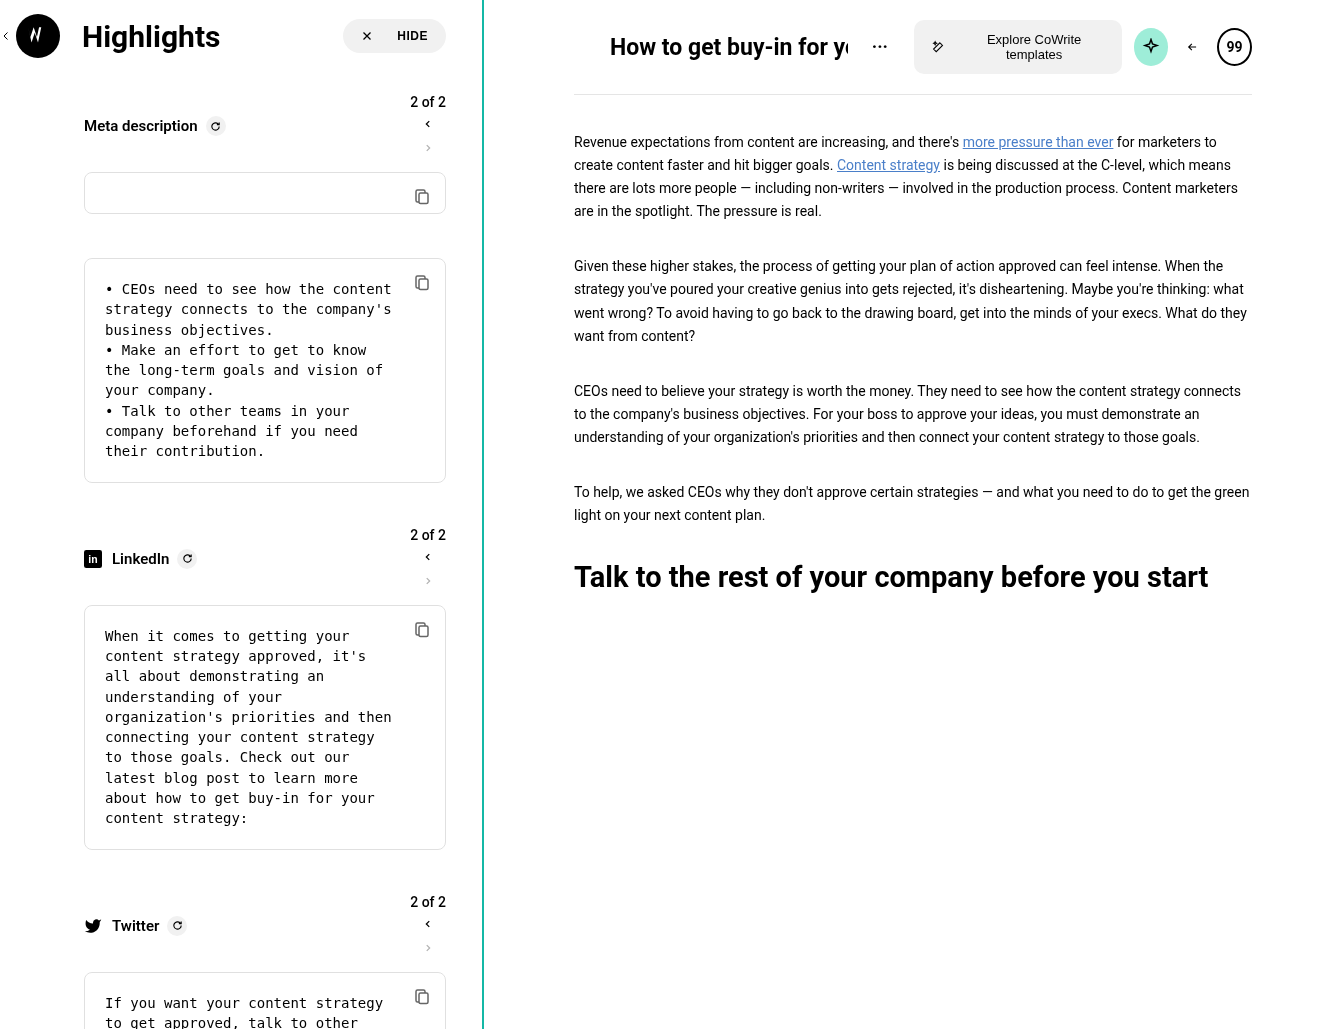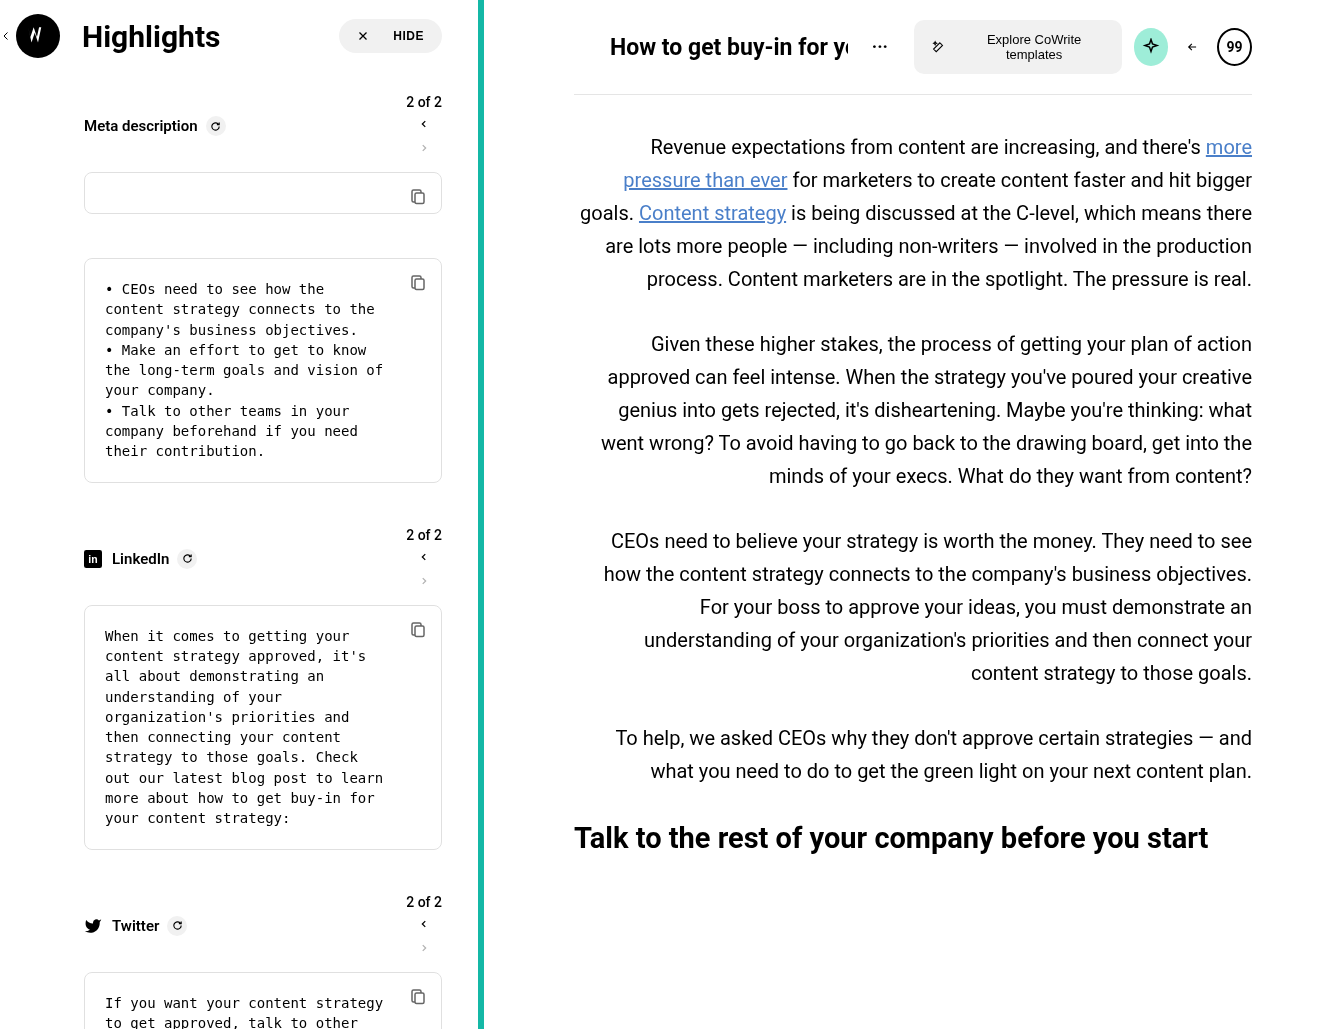--- a/index.html
+++ b/index.html
@@ -1,17 +1,17 @@
 <!DOCTYPE html>
 <html><head>
 <meta charset="utf-8">
 <style>
 * { box-sizing: border-box; margin: 0; padding: 0; }
 body { font-family: -apple-system, BlinkMacSystemFont, "Segoe UI", Roboto, sans-serif; background: #fff; color: #000; display: flex; width: 1342px; height: 1029px; overflow: hidden; }
-.left-panel { width: 484px; flex-shrink: 0; border-right: 6px solid #14b8a6; padding: 14px 36px 20px 0; overflow-y: auto; position: relative; }
+.left-panel { width: 484px; flex-shrink: 0; border-right: 2px solid #14b8a6; padding: 14px 36px 20px 0; overflow-y: auto; position: relative; }
 .left-header { display: flex; align-items: center; margin-bottom: 36px; }
 .back-arrow { width: 12px; height: 12px; cursor: pointer; margin-right: 4px; }
 .logo { width: 44px; height: 44px; border-radius: 50%; background: #000; display: flex; align-items: center; justify-content: center; margin-right: 22px; flex-shrink: 0; }
 .logo svg { width: 26px; height: 26px; }
 .highlights-title { font-size: 30px; font-weight: 700; flex: 1; }
 .hide-btn { background: #f1f1f1; border: none; border-radius: 24px; padding: 10px 18px; display: flex; align-items: center; gap: 24px; cursor: pointer; font-size: 12px; font-weight: 600; letter-spacing: 0.5px; }
 .hide-btn svg { width: 12px; height: 12px; }
 .highlight-section { margin-left: 84px; margin-bottom: 44px; }
 .section-header { display: flex; align-items: center; margin-bottom: 14px; margin-top: 8px; }
 .section-icon { width: 18px; height: 18px; margin-right: 10px; }
@@ -29,21 +29,21 @@
 .doc-title { font-size: 23px; font-weight: 700; white-space: nowrap; overflow: hidden; text-overflow: clip; max-width: 280px; margin-left: 36px; }
 .more-btn { width: 20px; cursor: pointer; font-size: 18px; font-weight: 700; line-height: 1; margin-left: 12px; }
 .spacer { flex: 1; }
 .explore-btn { background: #f1f1f1; border: none; border-radius: 10px; padding: 12px 18px; display: flex; align-items: center; gap: 20px; cursor: pointer; font-size: 13px; font-weight: 500; }
 .explore-btn svg { width: 14px; height: 14px; }
 .sparkle-btn { width: 38px; height: 38px; border-radius: 50%; background: #9eedd8; display: flex; align-items: center; justify-content: center; cursor: pointer; border: none; }
 .sparkle-btn svg { width: 18px; height: 18px; }
 .back-btn-right { width: 14px; height: 14px; cursor: pointer; margin: 0 6px; }
 .score-badge { width: 38px; height: 38px; border: 2.5px solid #000; border-radius: 50%; display: flex; align-items: center; justify-content: center; font-size: 14px; font-weight: 700; }
 .doc-body { flex: 1; overflow-y: auto; padding-bottom: 40px; }
-.doc-body p { font-size: 20px; line-height: 1.65; margin-bottom: 32px; text-align: right; }
+.doc-body p { font-size: 14px; line-height: 1.65; margin-bottom: 32px; }
 .doc-body a { color: #4a7fc9; text-decoration: underline; }
 .doc-body h2 { font-size: 29px; font-weight: 700; line-height: 1.25; margin-top: 7px; }
 </style>
 </head>
 <body>
 
 <div class="left-panel">
   <div class="left-header">
     <svg class="back-arrow" viewBox="0 0 24 24" fill="none" stroke="#000" stroke-width="2">
         <path d="M15 5l-7 7 7 7"></path>

